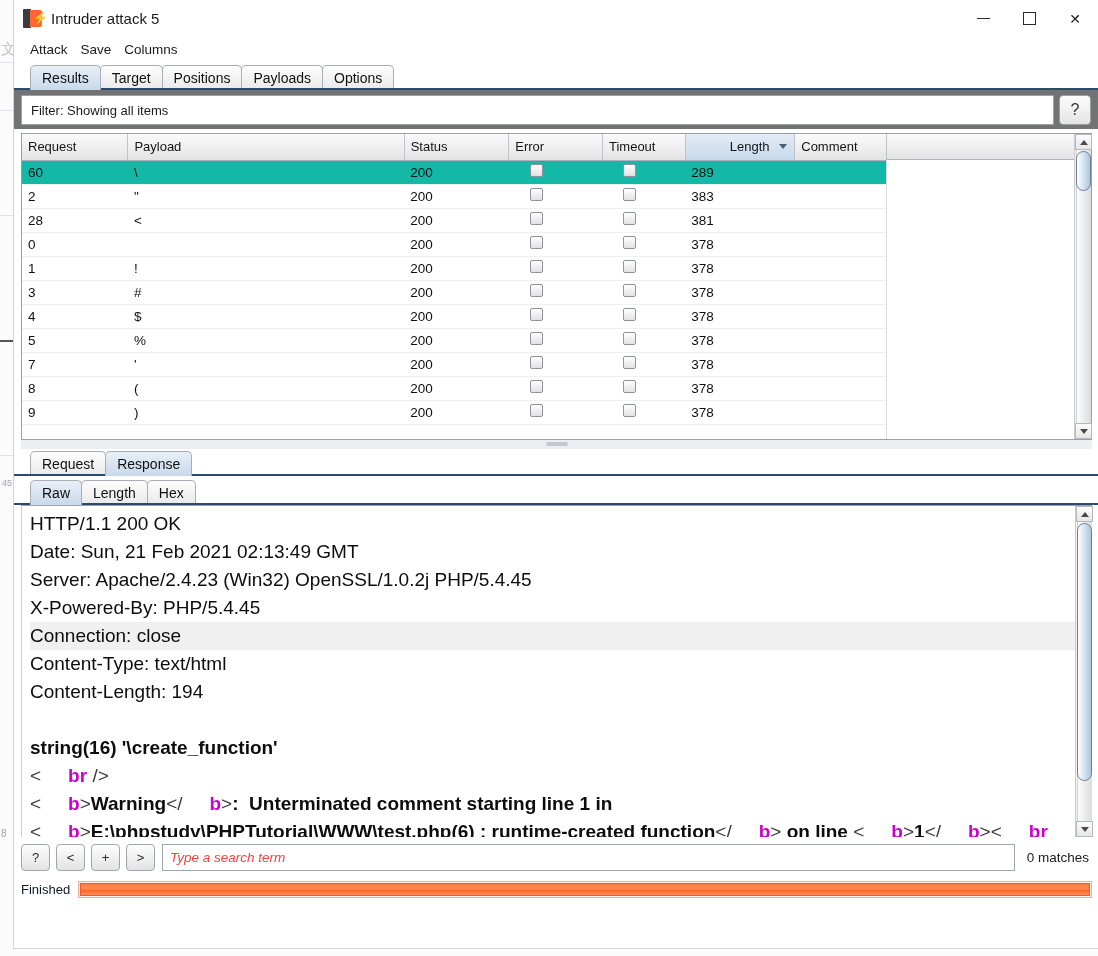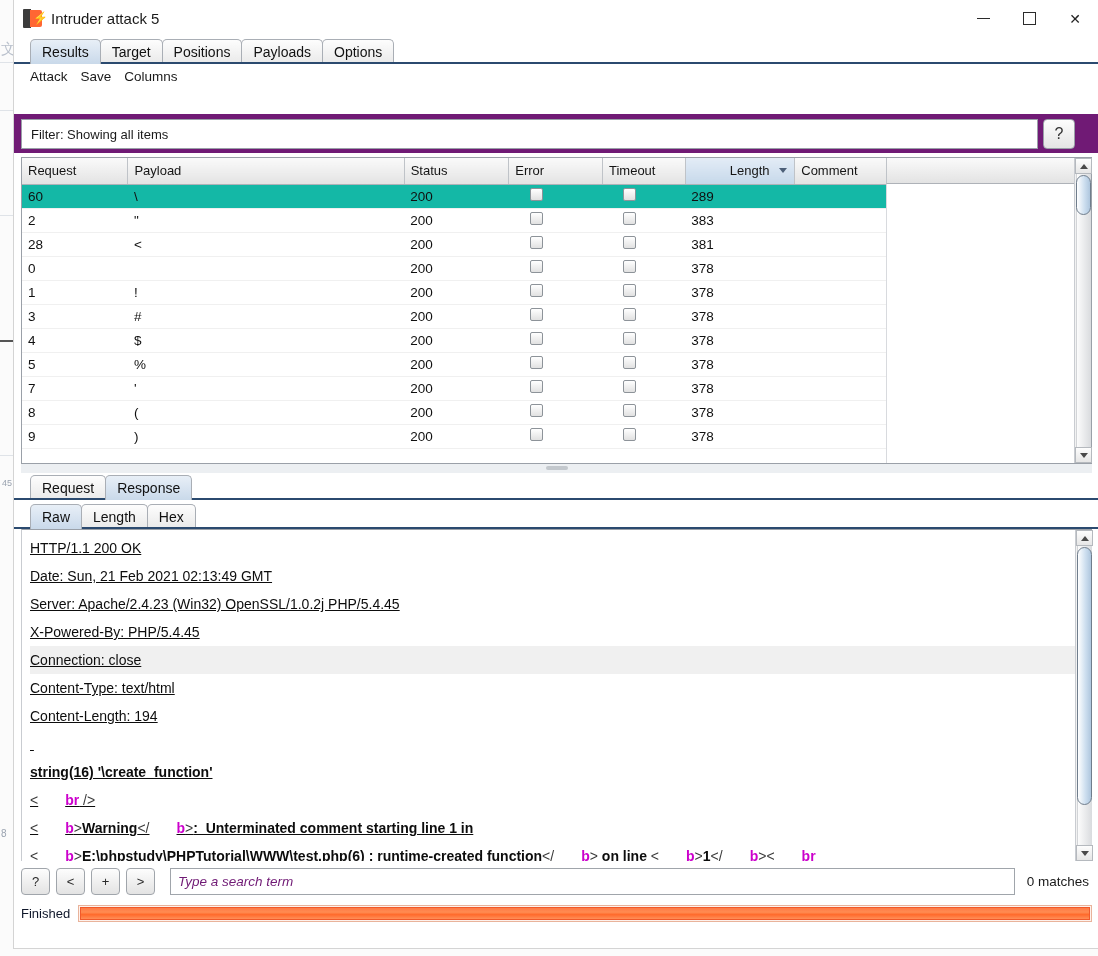--- a/index.html
+++ b/index.html
@@ -127,23 +127,22 @@
     white-space: nowrap;
   }
   .tab.active {
     background: linear-gradient(#e8eff7, #c9d9ea);
     z-index: 3;
   }
 
   
   #filterrow {
     display: flex; align-items: center;
-    padding: 5px 20px 4px 7px;
-    background: #701a75;
-    margin-top: 24px;
+    padding: 5px 4px 4px 7px;
+    background: #737373;
   }
   #filterbox {
     flex: 1;
     height: 30px;
     border: 1px solid #9aa0a8;
     background: #ffffff;
     display: flex; align-items: center;
     padding-left: 9px;
     font-size: 13px; color: #1a1a1a;
   }
@@ -303,26 +302,25 @@
     height: 332px;
     border-top: 1px solid #9aa0a8;
     border-left: 1px solid #c9ccd1;
     background: #ffffff;
     display: flex;
   }
   #resp-text {
     flex: 1;
     padding: 4px 0 0 8px;
     font-family: "Liberation Sans", sans-serif;
-    font-size: 14px;
+    font-size: 19px;
     line-height: 28px;
     color: #0d0d0d;
     overflow: hidden;
     white-space: pre;
-    text-decoration: underline;
   }
   #resp-text .hl { background: #f0f0f0; display: block; }
   #resp-text .bold { font-weight: bold; }
   #resp-text .tagname { color: #cc00cc; font-weight: bold; padding-left: 27px; }
   #resp-text .punct { color: #3b3b3b; }
 
   
   #searchbar {
     display: flex; align-items: center;
     height: 34px;
@@ -338,22 +336,22 @@
     font-size: 13px; color: #2a2a2a;
     flex: none;
   }
   #search-input {
     flex: 1;
     height: 27px;
     border: 1px solid #a0a5ab;
     background: #ffffff;
     display: flex; align-items: center;
     padding-left: 7px;
-    font-size: 13.5px; font-style: italic; color: #701a75;
-    margin-left: 9px;
+    font-size: 13.5px; font-style: italic; color: #ef4444;
+    margin-left: 1px;
     text-align: right;
   }
   #matches {
     font-size: 13.5px; color: #1a1a1a;
     padding: 0 5px 0 12px;
     white-space: nowrap;
   }
 
   
   #statusbar {
@@ -407,32 +405,32 @@
         </div>
       <div class="win-btn">
           <div class="max-box"></div>
         </div>
       <div class="win-btn">
           <span class="gl">✕</span>
         </div>
     </div>
   </div>
 
+  <div id="menubar">
+    <div class="menu-item">Attack</div>
+    <div class="menu-item">Save</div>
+    <div class="menu-item">Columns</div>
+  </div>
+
   <div id="toptabs">
     <div class="tab active">Results</div>
     <div class="tab">Target</div>
     <div class="tab">Positions</div>
     <div class="tab">Payloads</div>
     <div class="tab">Options</div>
-  </div>
-
-  <div id="menubar">
-    <div class="menu-item">Attack</div>
-    <div class="menu-item">Save</div>
-    <div class="menu-item">Columns</div>
   </div>
 
   <div id="filterrow">
     <div id="filterbox">
       <span>Filter: Showing all items</span>
     </div>
     <div id="filter-help">
       <span>?</span>
     </div>
   </div>

